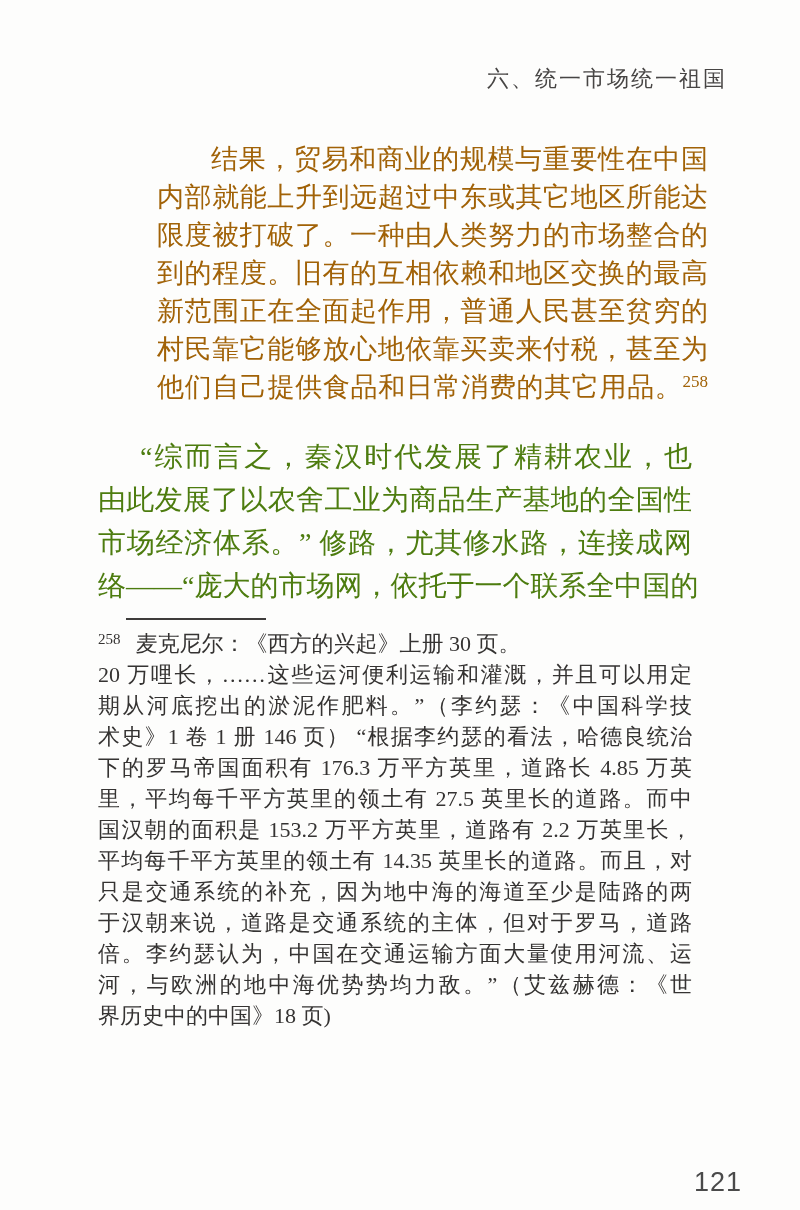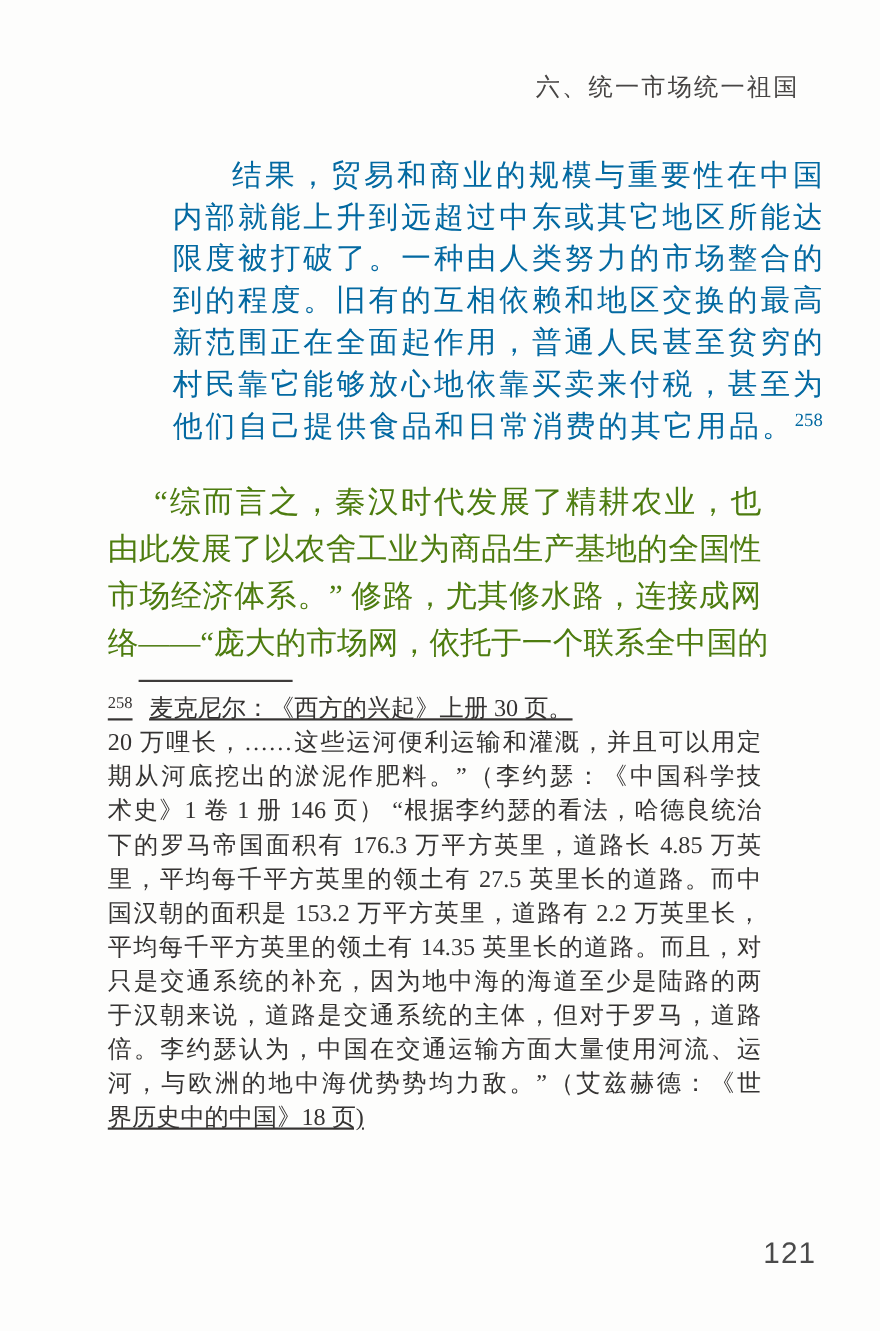--- a/index.html
+++ b/index.html
@@ -18,45 +18,44 @@
   .running-header {
     padding: 68px 73px 0 0;
     text-align: right;
     font-size: 22px;
     line-height: 22px;
     letter-spacing: 2px;
     color: #474544;
   }
   
   .blockquote {
-    margin: 50px 52px 0 157px;
+    margin: 50px 92px 0 157px;
     font-size: 27px;
     line-height: 38px;
-    color: #0369a1;
+    color: #a16207;
   }
   .blockquote .line { height: 38px; }
   
   .paragraph {
     margin: 29px 108px 0 98px;
     font-size: 28px;
     line-height: 43px;
     color: #4d7c0f;
   }
   .paragraph .line { height: 43px; }
   
   .line {
     text-align: justify;
     text-align-last: justify;
     white-space: nowrap;
     overflow: visible;
   }
   .line.short {
     text-align: right;
     text-align-last: left;
-    text-decoration: underline;
   }
   .indent-2 { text-indent: 2em; }
   .indent-q { text-indent: 1.5em; }
   sup.fn-ref {
     font-size: 17px;
     line-height: 0;
     vertical-align: 9px;
     letter-spacing: 0;
   }
   .paragraph sup.fn-ref { margin: 0 8px 0 4px; }
@@ -77,21 +76,21 @@
   .footnotes .line { height: 31px; }
   sup.fn-marker {
     font-size: 15px;
     line-height: 0;
     vertical-align: 7px;
     margin-right: 15px;
   }
   
   .page-number {
     position: absolute;
-    top: 1124px;
+    top: 1167px;
     right: 58px;
     font-family: "Liberation Sans", "DejaVu Sans", sans-serif;
     font-size: 27px;
     color: #4a4a4a;
     letter-spacing: 1px;
   }
 </style>
 </head>
 <body>
 

